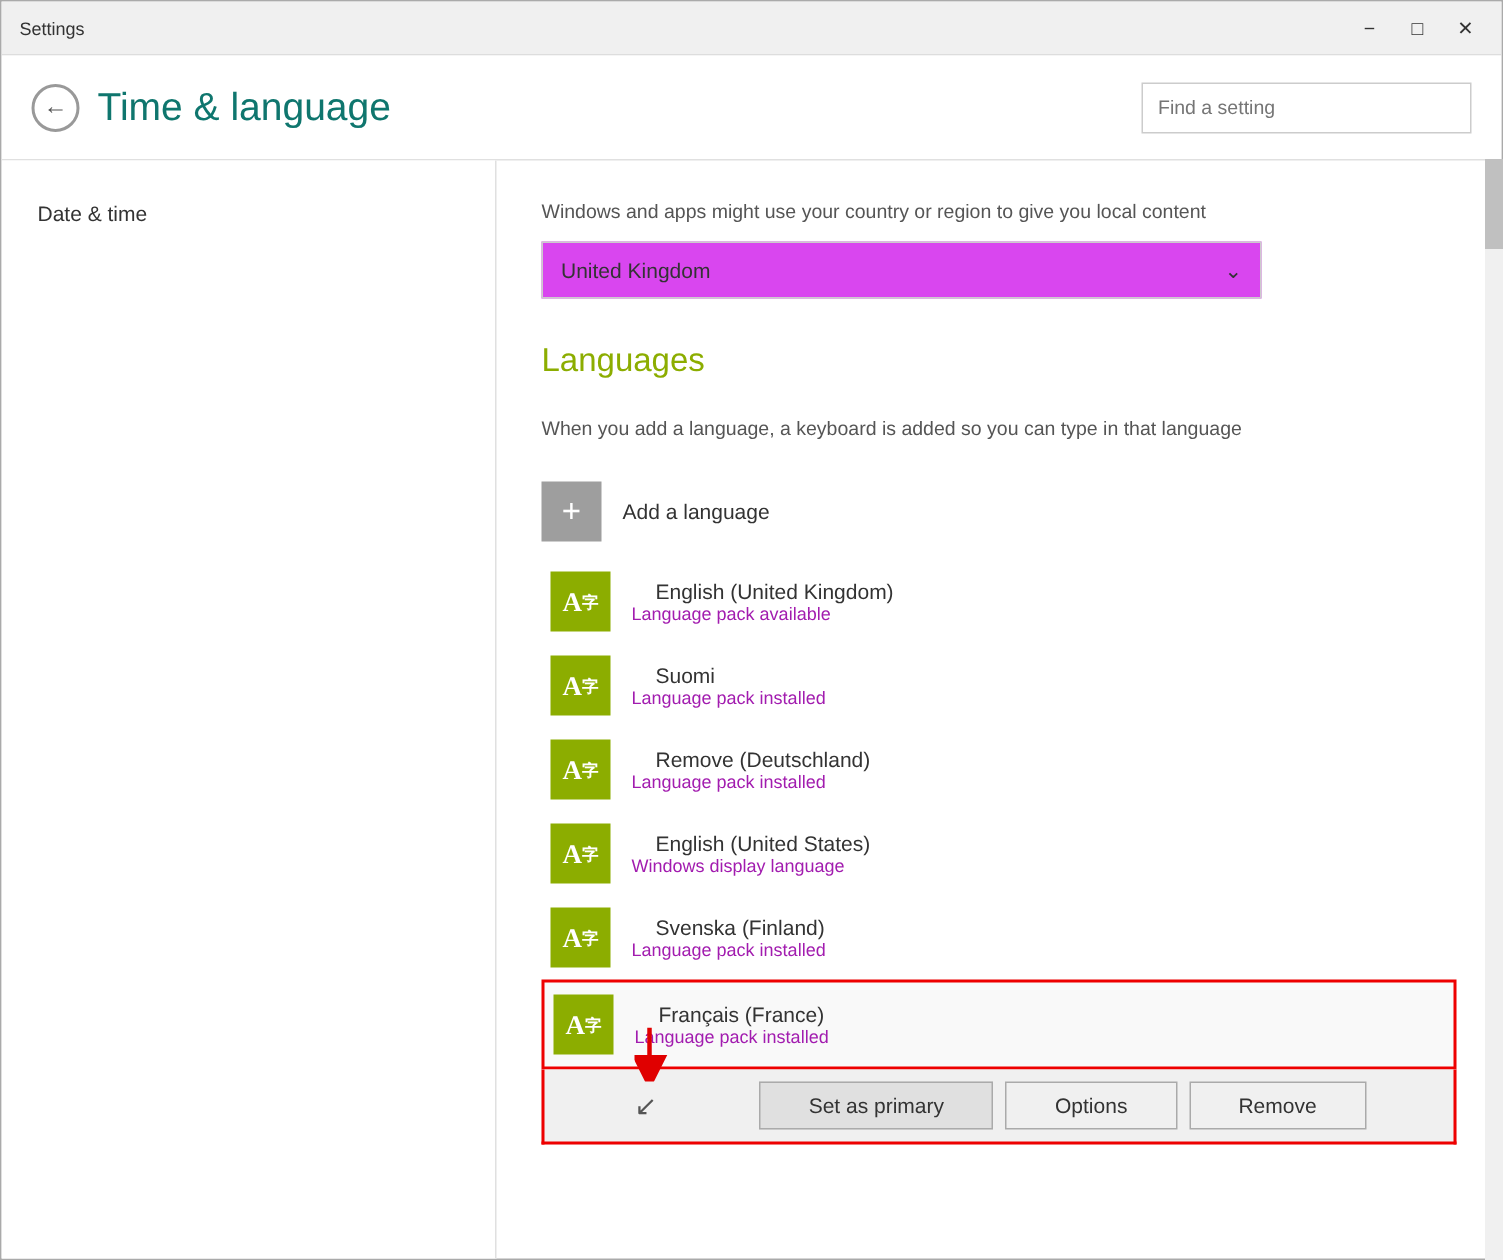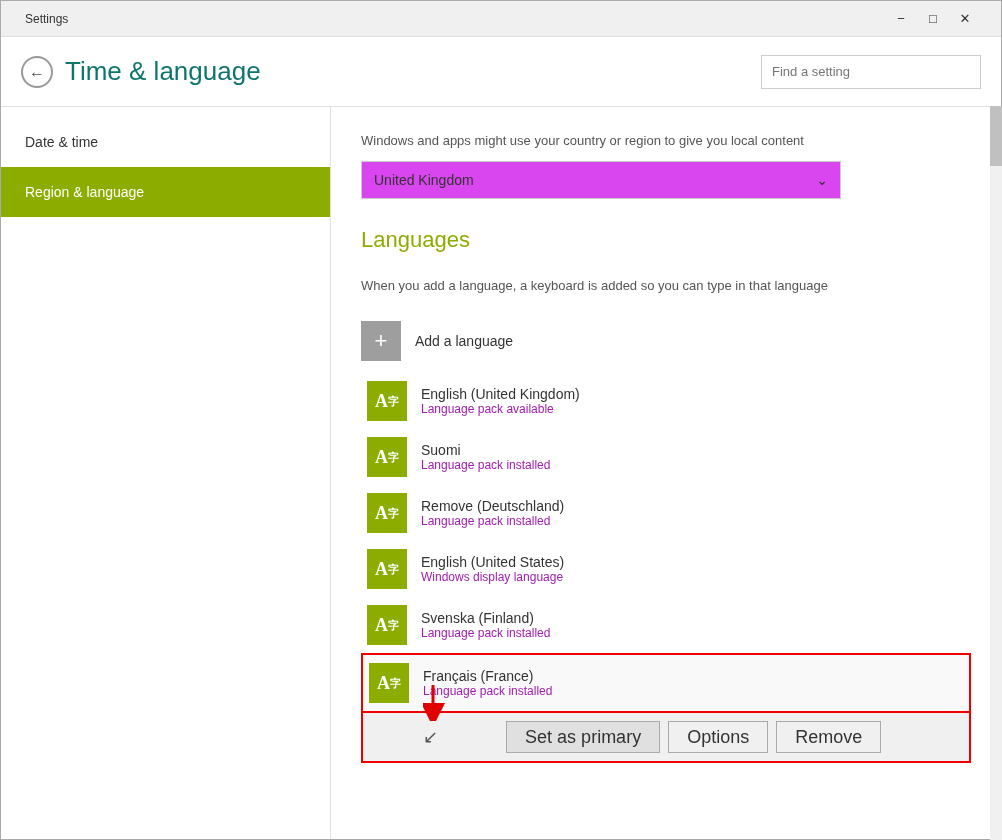--- a/index.html
+++ b/index.html
@@ -12,21 +12,21 @@
       border: 1px solid #aaa;
     }
 
     
     .title-bar {
       display: flex;
       align-items: center;
       justify-content: space-between;
       height: 36px;
       background: #f0f0f0;
-      padding: 0 24px;
+      padding: 0 12px;
       border-bottom: 1px solid #ddd;
     }
     .title-bar-title {
       font-size: 12px;
       color: #333;
     }
     .title-bar-controls {
       display: flex;
       gap: 8px;
     }
@@ -216,21 +216,21 @@
       display: flex;
       align-items: center;
       justify-content: center;
       color: #fff;
       font-size: 18px;
       font-weight: bold;
       flex-shrink: 0;
       font-family: serif;
     }
     .lang-info { display: flex; flex-direction: column; }
-    .lang-name { font-size: 14px; color: #333; }
+    .lang-name { font-size: 14px; color: #333; margin-left: 16px; }
     .lang-status { font-size: 12px; color: #a21caf; }
 
     
     .lang-item-selected {
       display: flex;
       align-items: center;
       gap: 14px;
       padding: 8px 6px;
       cursor: pointer;
       border: 2px solid #e00;
@@ -242,24 +242,24 @@
       display: flex;
       align-items: center;
       gap: 8px;
       padding: 8px 6px 8px 60px;
       background: #f0f0f0;
       border: 2px solid #e00;
       border-top: none;
     }
     .action-btn {
       height: 32px;
-      padding: 0 18px;
+      padding: 0 32px;
       border: 1px solid #aaa;
       background: #f0f0f0;
-      font-size: 18px;
+      font-size: 14px;
       cursor: pointer;
       color: #333;
     }
     .action-btn.primary {
       background: #e0e0e0;
       border: 1px solid #aaa;
       font-weight: 500;
     }
   </style>
 </head>
@@ -283,23 +283,20 @@
   </div>
   <input class="search-box" type="text" placeholder="Find a setting" style="">
 </div>
 
 <div class="layout">
 
   <nav class="sidebar">
     <div class="sidebar-item">
       <span>Date &amp; time</span>
     </div>
-    <div class="sidebar-item active">
-      <span>Region &amp; language</span>
-    </div>
   </nav>
 
   <main class="main">
 
     <p class="section-label">Windows and apps might use your country or region to give you local content</p>
 
     <div class="country-dropdown">
       <span>United Kingdom</span>
       <span style="font-size:14px;">⌄</span>
     </div>

